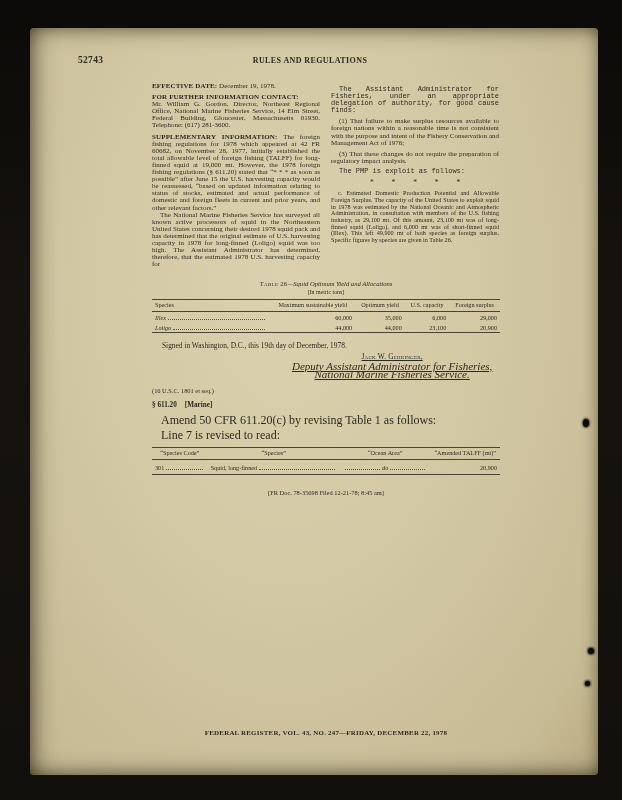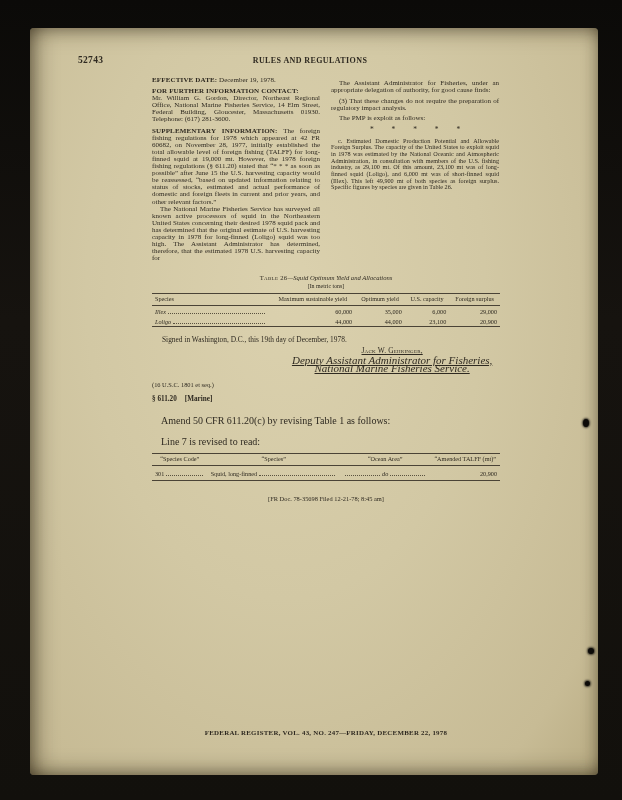--- a/index.html
+++ b/index.html
@@ -21,26 +21,26 @@
       inset 16px 0 24px -14px rgba(35,26,10,.65),
       inset -10px 0 18px -12px rgba(35,26,10,.45),
       inset 0 14px 22px -14px rgba(35,26,10,.55),
       inset 0 -14px 22px -14px rgba(35,26,10,.6);
   }
   .page-header { position:absolute; top:27px; left:0; right:0; height:12px; }
   .page-num { position:absolute; left:48px; top:0; font-weight:bold; font-size:9.5px; letter-spacing:.3px; }
   .running-head { position:absolute; left:0; right:8px; top:1px; text-align:center; font-weight:bold; font-size:8px; letter-spacing:.4px; }
 
   .content { position:absolute; left:122px; top:49px; width:348px; }
-  .columns { display:flex; gap:11px; }
+  .columns { display:flex; gap:11px;margin-top:6px; }
   .col { width:168px; font-size:7px; line-height:7.1px; text-align:justify; }
   p.para { text-indent:8px; }
   p.noindent { text-indent:0; }
   .blk { margin-top:4px; }
-  .blk-sm { margin-top:3px; }
+  .blk-sm { margin-top:3px;font-family:Liberation Mono, monospace; }
   .caps-label { font-weight:bold; letter-spacing:.15px; }
   .stars { text-align:center; word-spacing:16px; font-size:7.5px; margin:4px 0 4px 0; text-indent:0; }
   .excerpt { font-size:6.2px; line-height:6.7px; text-indent:7px; text-align:justify; }
 
   
   .table26-wrap { margin-top:12px; }
   .t26-title { text-align:center; font-size:6.6px; }
   .t26-title .sc { font-variant:small-caps; letter-spacing:.3px; }
   .t26-title .ital { font-style:italic; }
   .t26-unit { text-align:center; font-size:5.9px; margin-top:2px; }
@@ -61,21 +61,21 @@
   .sig-block { margin-top:9px; font-size:7.4px; line-height:8.4px; }
   .sig-signed { text-indent:10px; }
   .sig-right { width:62%; margin-left:auto; text-align:center; margin-top:3px;text-decoration:underline; }
   .sig-name { font-variant:small-caps; letter-spacing:.2px; }
   .sig-title { font-style:italic; font-size:11px; line-height:8px; }
 
   
   .authority { margin-top:9px; font-size:6.4px; }
   .amend-heading { margin-top:7px; font-size:7.2px; font-weight:bold; }
   .amend-heading .sec-label { margin-left:8px; }
-  .amend-line { margin-top:14px; font-size:10px; line-height:7.6px; text-indent:9px; }
+  .amend-line { margin-top:8px; font-size:12px; line-height:7.6px; text-indent:9px; }
 
   
   table.t1 { width:100%; border-collapse:collapse; margin-top:7px; font-size:6.2px; border-bottom:1px solid #4a4336; }
   table.t1 th {
     font-weight:normal; text-align:center; vertical-align:bottom;
     border-top:1px solid #4a4336; border-bottom:1px solid #4a4336;
     padding:2px 4px; line-height:6.6px;
   }
   table.t1 td { padding:4px 3px 3px 3px; vertical-align:bottom; }
   table.t1 td.num { text-align:right; }
@@ -110,20 +110,21 @@
       <div class="col">
         <p class="noindent"><b class="caps-label">EFFECTIVE DATE:</b> <span>December 19, 1978.</span></p>
         <p class="noindent blk"><b class="caps-label">FOR FURTHER INFORMATION CONTACT:</b></p>
         <p class="noindent">Mr. William G. Gordon, Director, Northeast Regional Office, National Marine Fisheries Service, 14 Elm Street, Federal Building, Gloucester, Massachusetts 01930. Telephone: (617) 281-3600.</p>
         <p class="noindent blk"><b class="caps-label">SUPPLEMENTARY INFORMATION:</b> <span>The foreign fishing regulations for 1978 which appeared at 42 FR 60682, on November 28, 1977, initially established the total allowable level of foreign fishing (TALFF) for long-finned squid at 19,000 mt. However, the 1978 foreign fishing regulations (§ 611.20) stated that “* * * as soon as possible” after June 15 the U.S. harvesting capacity would be reassessed, “based on updated information relating to status of stocks, estimated and actual performance of domestic and foreign fleets in current and prior years, and other relevant factors.”</span></p>
         <p class="para">The National Marine Fisheries Service has surveyed all known active processors of squid in the Northeastern United States concerning their desired 1978 squid pack and has determined that the original estimate of U.S. harvesting capacity in 1978 for long-finned (Loligo) squid was too high. The Assistant Administrator has determined, therefore, that the estimated 1978 U.S. harvesting capacity for</p>
       </div>
 
       <div class="col">
         <p class="para blk-sm">The Assistant Administrator for Fisheries, under an appropriate delegation of authority, for good cause finds:</p>
+        <p class="para blk">(1) That failure to make surplus resources available to foreign nations within a reasonable time is not consistent with the purpose and intent of the Fishery Conservation and Management Act of 1976;</p>
         <p class="para blk">(3) That these changes do not require the preparation of regulatory impact analysis.</p>
         <p class="para blk-sm">The PMP is exploit as follows:</p>
         <p class="stars">* * * * *</p>
         <p class="excerpt">c. Estimated Domestic Production Potential and Allowable Foreign Surplus. The capacity of the United States to exploit squid in 1978 was estimated by the National Oceanic and Atmospheric Administration, in consultation with members of the U.S. fishing industry, as 29,100 mt. Of this amount, 23,100 mt was of long-finned squid (Loligo), and 6,000 mt was of short-finned squid (Illex). This left 49,900 mt of both species as foreign surplus. Specific figures by species are given in Table 26.</p>
       </div>
 
     </div>
 
     <div class="table26-wrap">
       <div class="t26-title"><span class="sc">Table 26</span><span class="ital">—Squid Optimum Yield and Allocations</span></div>

